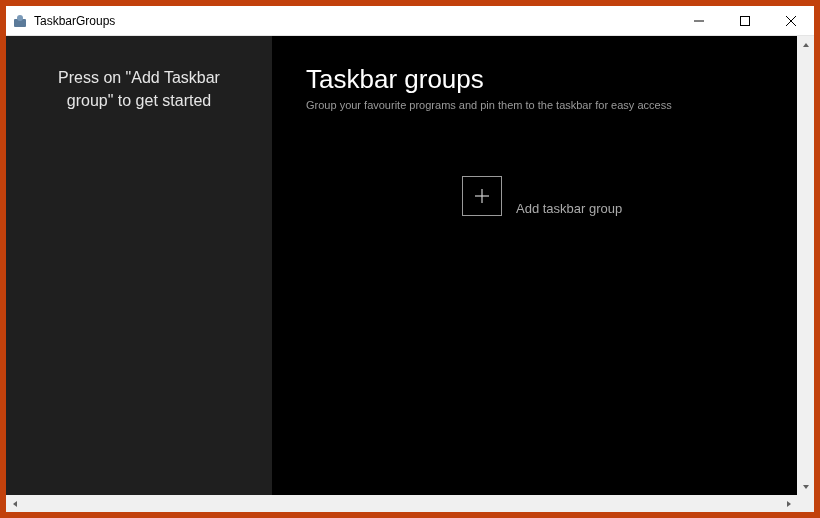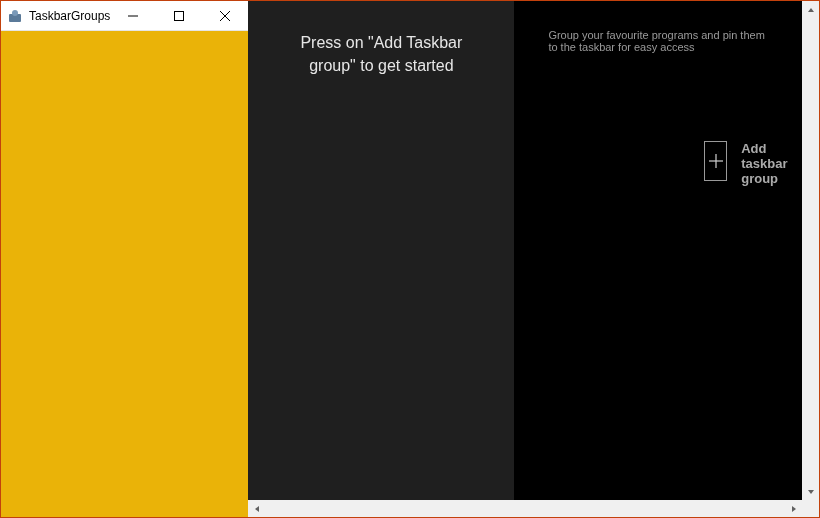--- a/index.html
+++ b/index.html
@@ -11,24 +11,24 @@
       font-family: "Segoe UI", Tahoma, sans-serif;
       background: #fff;
       width: 820px;
       height: 518px;
       overflow: hidden;
       position: relative;
     }
     .window {
       width: 820px;
       height: 518px;
-      border: 1px solid #c2410c;
-      display: flex;
-      flex-direction: row;
-      background: #eab308;
+      border: 6px solid #c2410c;
+      display: flex;
+      flex-direction: column;
+      background: #fdba74;
     }
     .titlebar {
       height: 30px;
       background: #fff;
       border-bottom: 1px solid #e5e5e5;
       display: flex;
       align-items: center;
       padding-left: 6px;
       flex-shrink: 0;
     }
@@ -91,23 +91,22 @@
     .main-subtitle {
       font-size: 11px;
       color: #9a9a9a;
       font-weight: 400;
     }
     .add-group {
       position: absolute;
       left: 190px;
       top: 140px;
       display: flex;
-      align-items: flex-start;
+      align-items: flex-end;
       cursor: pointer;
-      font-weight: bold;
     }
     .add-icon {
       width: 40px;
       height: 40px;
       border: 1px solid #9a9a9a;
       display: flex;
       align-items: center;
       justify-content: center;
       margin-right: 14px;
     }
@@ -197,20 +196,21 @@
 
   <div class="app-body">
 
     <div class="content-wrapper">
       <div class="sidebar">
         <div>Press on "Add Taskbar</div>
         <div>group" to get started</div>
       </div>
 
       <div class="main-area">
+        <div class="main-title">Taskbar groups</div>
         <div class="main-subtitle">Group your favourite programs and pin them to the taskbar for easy access</div>
 
         <div class="add-group">
           <div class="add-icon">
             <svg width="18" height="18" viewBox="0 0 18 18">
               <line x1="9" y1="2" x2="9" y2="16" stroke="#d0d0d0" stroke-width="1.2"></line>
               <line x1="2" y1="9" x2="16" y2="9" stroke="#d0d0d0" stroke-width="1.2"></line>
             </svg>
           </div>
           <div class="add-label">Add taskbar group</div>

